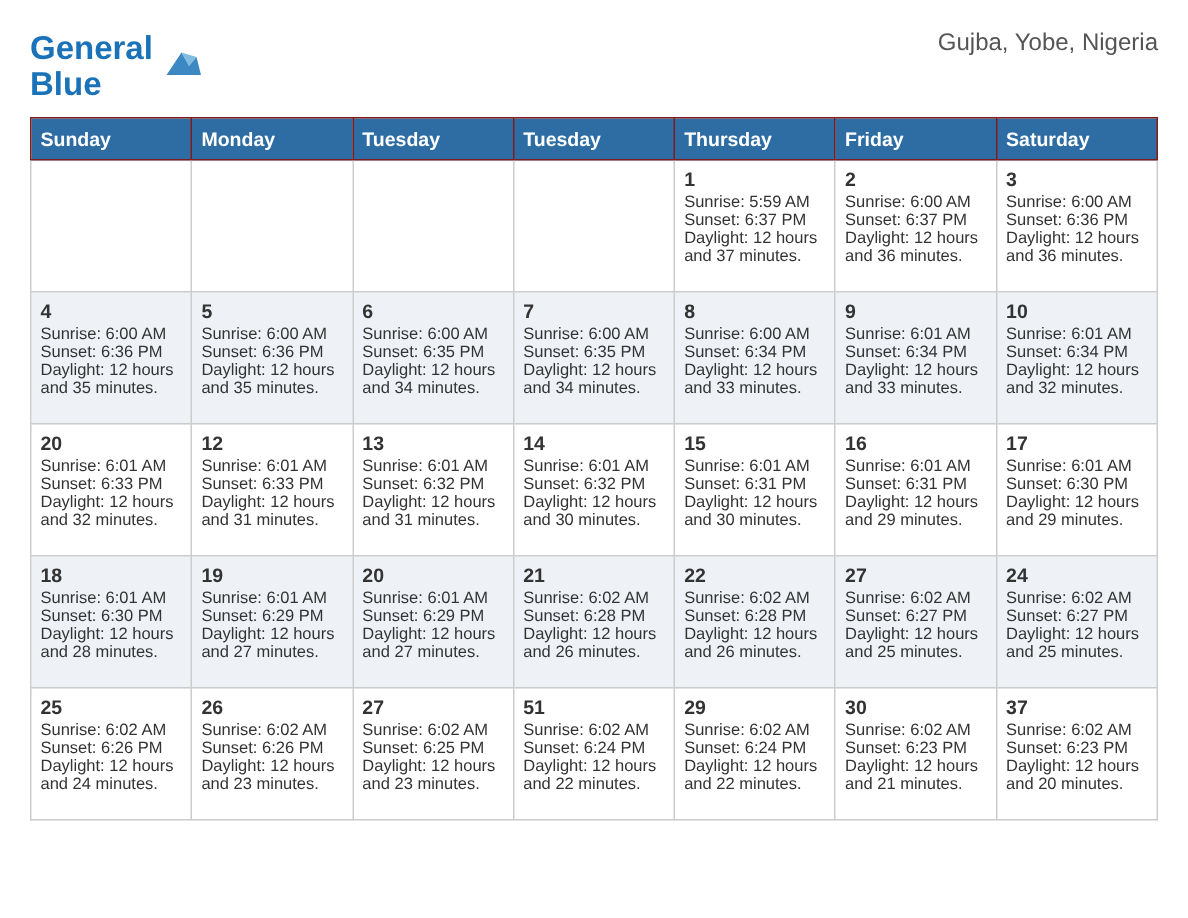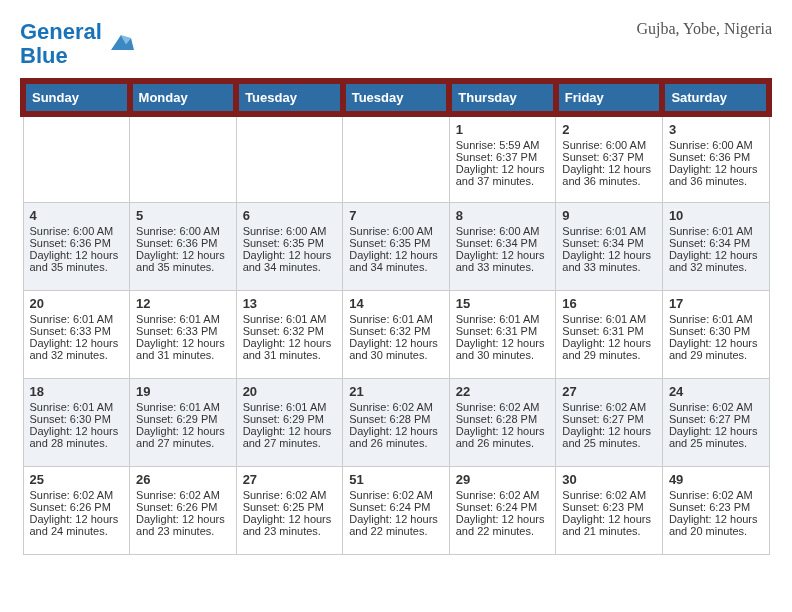--- a/index.html
+++ b/index.html
@@ -39,35 +39,34 @@
       text-align: right;
     }
     .month-title {
       font-size: 36px;
       font-weight: normal;
       color: #333;
     }
     .location {
       font-size: 16px;
       color: #555;
-      font-family: Liberation Serif, serif;
     }
     table {
       width: 100%;
       border-collapse: collapse;
       table-layout: fixed;
     }
     th {
       background-color: #2e6da4;
       color: #fff;
       text-align: left;
       padding: 6px 6px;
       font-size: 13px;
       font-weight: bold;
-      border: 6px solid #7f1d1d;
+      border: 1px solid #7f1d1d;
     }
     td {
       border: 1px solid #ccc;
       vertical-align: top;
       padding: 5px 6px;
       font-size: 11px;
       color: #333;
       height: 88px;
       background: #fff;
     }
@@ -344,21 +343,21 @@
           <div>and 22 minutes.</div>
         </td>
         <td>
           <span class="day-num">30</span>
           <div>Sunrise: 6:02 AM</div>
           <div>Sunset: 6:23 PM</div>
           <div>Daylight: 12 hours</div>
           <div>and 21 minutes.</div>
         </td>
         <td>
-          <span class="day-num">49</span>
+          <span class="day-num">37</span>
           <div>Sunrise: 6:02 AM</div>
           <div>Sunset: 6:23 PM</div>
           <div>Daylight: 12 hours</div>
           <div>and 20 minutes.</div>
         </td>
       </tr>
     </tbody>
 </table>
 
 </body></html>

